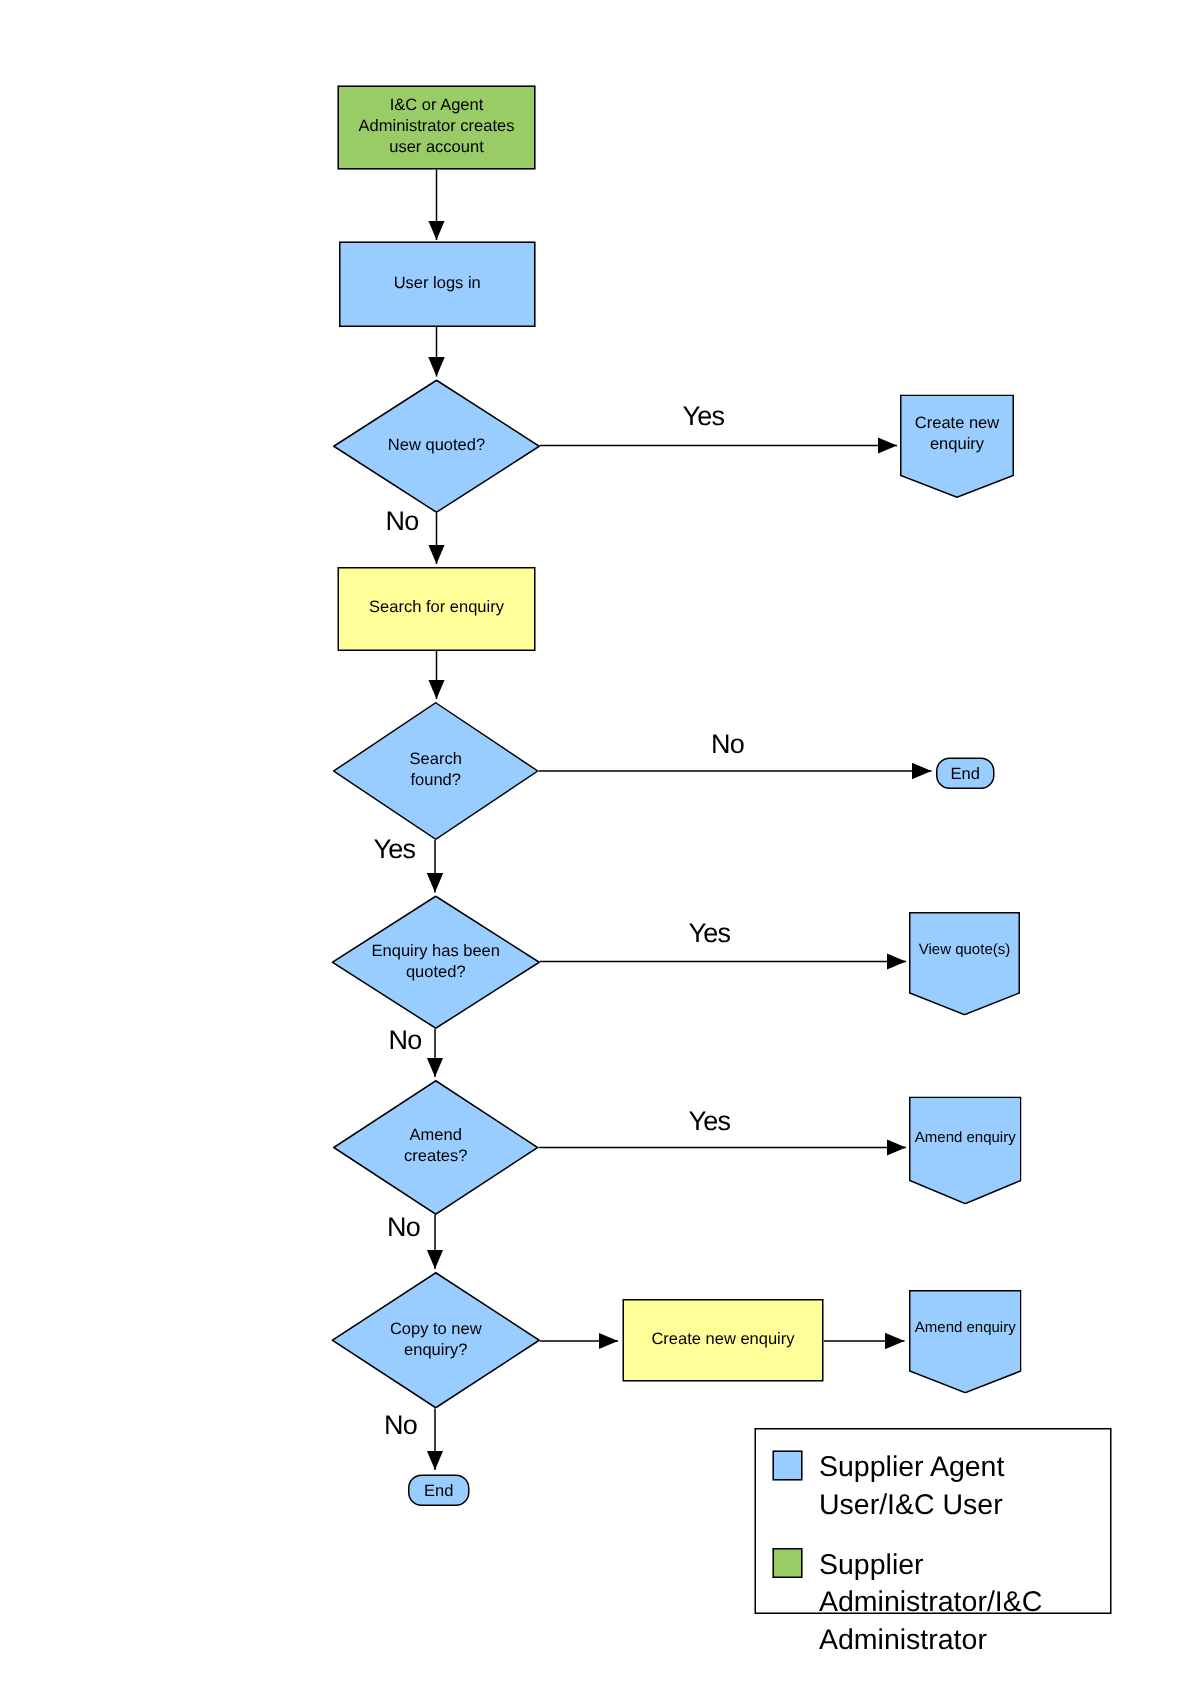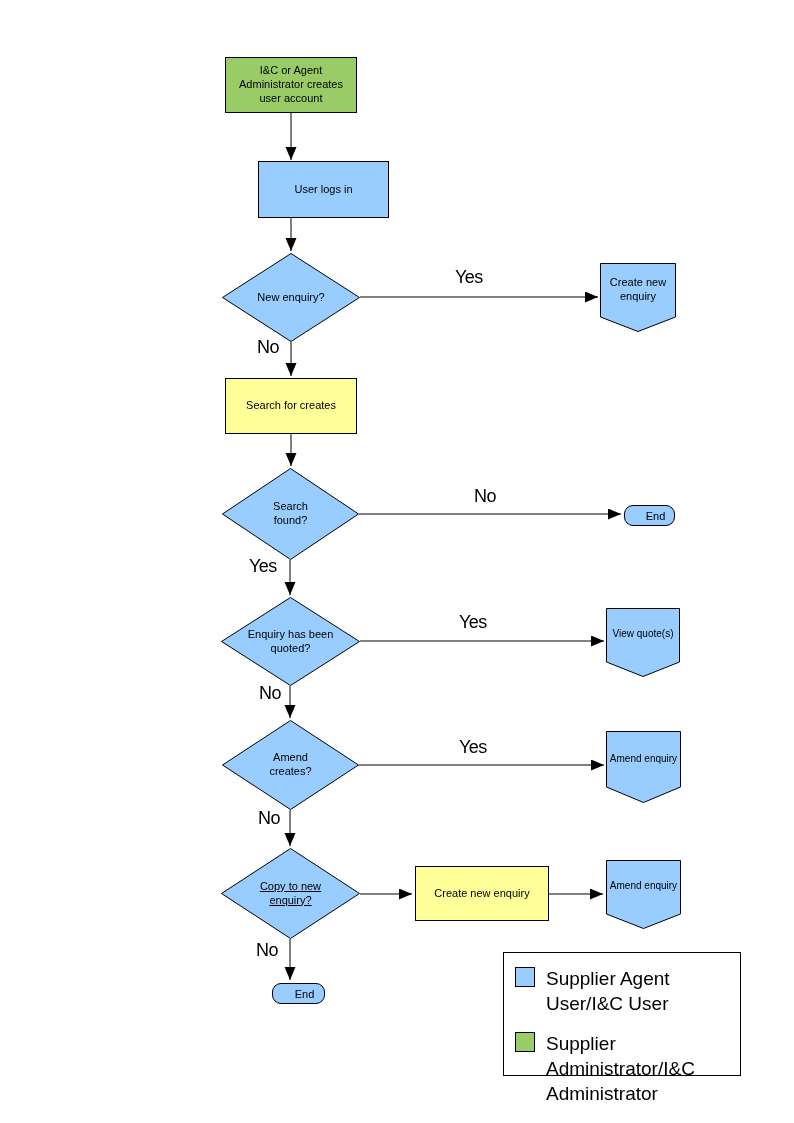--- a/index.html
+++ b/index.html
@@ -14,32 +14,32 @@
   svg.connectors { position:absolute; left:0; top:0; width:794px; height:1123px; }
   .node {
     position:absolute;
     display:flex; align-items:center; justify-content:center;
     text-align:center;
     font-size:11px; line-height:1.25;
     box-sizing:border-box;
   }
   .rect { border:1px solid #000; }
   .fill-admin  { background:#99CC66; }
-  .fill-user   { background:#99CCFF;margin-left:32px; }
+  .fill-user   { background:#99CCFF; }
   .fill-system { background:#FFFF99; }
   .shape-node svg { position:absolute; left:0; top:0; }
   .shape-node span { position:relative; z-index:1; display:block; }
   .diamond span { width:86px; }
   .pent { padding-bottom:16px; }
   .pent span { width:64px; }
   .pent.one-line span { width:auto; white-space:nowrap; font-size:10px; }
   .end {
     border:1px solid #000; border-radius:9px;
     background:#99CCFF; font-size:11px;
-    display:flex; align-items:center; justify-content:center;padding-left:12px;
+    display:flex; align-items:center; justify-content:center;
   }
   .elbl {
     position:absolute;
     font-size:18px; line-height:1.05;
     letter-spacing:-0.5px;
   }
   .legend {
     position:absolute; left:503px; top:952px;
     width:238px; height:124px;
     border:1px solid #000;
@@ -90,32 +90,32 @@
   </div>
 
   <div class="node rect fill-user" style="left:226px; top:161px; width:131px; height:57px;">
     <span>User logs in</span>
   </div>
 
   <div class="node shape-node diamond" style="left:222px; top:253px; width:138px; height:89px;">
     <svg width="138" height="89">
       <polygon points="69,0.5 137.5,44.5 69,88.5 0.5,44.5" fill="#99CCFF" stroke="#000" stroke-width="1"></polygon>
     </svg>
-    <span>New enquiry?</span>
+    <span>New quoted?</span>
   </div>
 
   <div class="node shape-node pent" style="left:600px; top:263px; width:76px; height:69px;">
     <svg width="76" height="69">
       <polygon points="0.5,0.5 75.5,0.5 75.5,54 38,68.5 0.5,54" fill="#99CCFF" stroke="#000" stroke-width="1"></polygon>
     </svg>
     <span>Create new enquiry</span>
   </div>
 
   <div class="node rect fill-system" style="left:225px; top:378px; width:132px; height:56px;">
-    <span>Search for creates</span>
+    <span>Search for enquiry</span>
   </div>
 
   <div class="node shape-node diamond" style="left:222px; top:468px; width:137px; height:92px;">
     <svg width="137" height="92">
       <polygon points="68.5,0.5 136.5,46 68.5,91.5 0.5,46" fill="#99CCFF" stroke="#000" stroke-width="1"></polygon>
     </svg>
     <span style="width:70px;">Search found?</span>
   </div>
 
   <div class="end" style="position:absolute; left:624px; top:505px; width:37px; height:19px;">
@@ -143,21 +143,21 @@
     <span style="width:70px;">Amend creates?</span>
   </div>
 
   <div class="node shape-node pent one-line" style="left:606px; top:731px; width:75px; height:72px;">
     <svg width="75" height="72">
       <polygon points="0.5,0.5 74.5,0.5 74.5,56 37.5,71.5 0.5,56" fill="#99CCFF" stroke="#000" stroke-width="1"></polygon>
     </svg>
     <span>Amend enquiry</span>
   </div>
 
-  <div class="node shape-node diamond" style="left:221px; top:848px; width:139px; height:91px;text-decoration:underline;">
+  <div class="node shape-node diamond" style="left:221px; top:848px; width:139px; height:91px;">
     <svg width="139" height="91">
       <polygon points="69.5,0.5 138.5,45.5 69.5,90.5 0.5,45.5" fill="#99CCFF" stroke="#000" stroke-width="1"></polygon>
     </svg>
     <span>Copy to new enquiry?</span>
   </div>
 
   <div class="node rect fill-system" style="left:415px; top:866px; width:134px; height:55px;">
     <span>Create new enquiry</span>
   </div>
 

